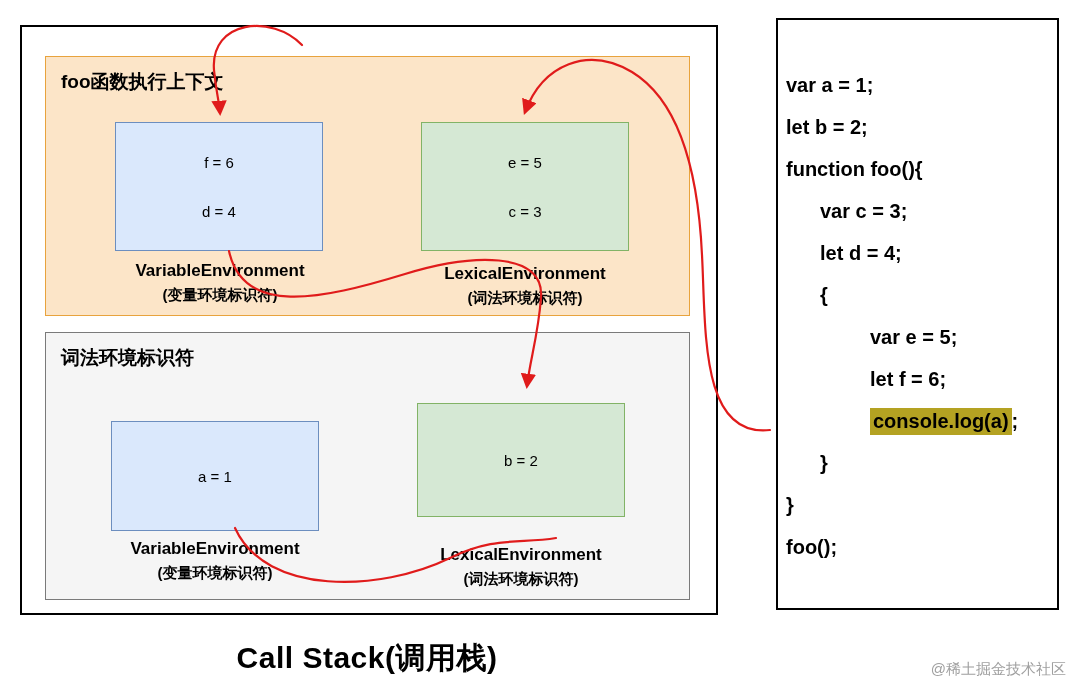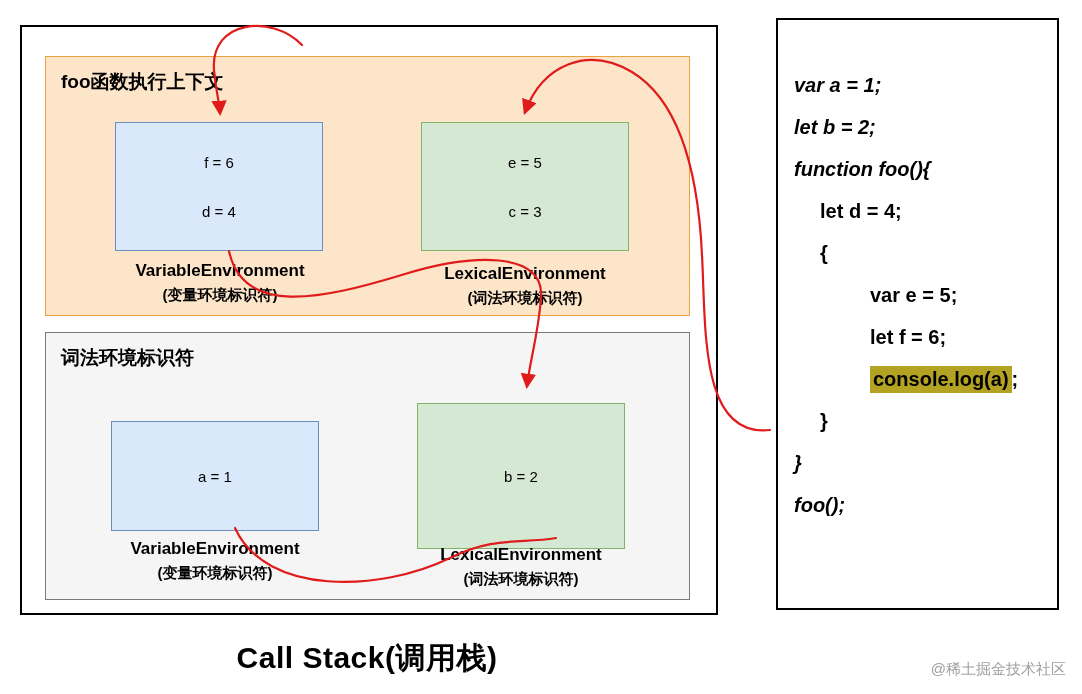--- a/index.html
+++ b/index.html
@@ -14,35 +14,35 @@
   .foo-ctx{left:45px;top:56px;width:645px;height:260px;background:#fce5c8;border:1px solid #e8a33d;}
   .global-ctx{left:45px;top:332px;width:645px;height:268px;background:#f5f5f5;border:1px solid #7a7a7a;}
   .ctx-title{position:absolute;left:15px;top:12px;font-size:19px;font-weight:bold;}
   
   .env-box{position:absolute;box-sizing:border-box;display:flex;flex-direction:column;justify-content:center;align-items:center;gap:32px;font-size:15px;}
   .env-blue{background:#dae8fc;border:1px solid #6c8ebf;}
   .env-green{background:#d5e8d4;border:1px solid #82b366;}
   .foo-var{left:69px;top:65px;width:208px;height:129px;}
   .foo-lex{left:375px;top:65px;width:208px;height:129px;}
   .glob-var{left:65px;top:88px;width:208px;height:110px;}
-  .glob-lex{left:371px;top:70px;width:208px;height:146px;}
+  .glob-lex{left:371px;top:70px;width:208px;height:114px;}
   
   .env-label{position:absolute;width:248px;text-align:center;font-weight:bold;line-height:1.45;}
   .env-label .l1{font-size:17px;text-align:center;}
   .env-label .l2{font-size:15px;}
   .foo-var-label{left:50px;top:202px;}
   .foo-lex-label{left:355px;top:205px;}
   .glob-var-label{left:45px;top:204px;}
   .glob-lex-label{left:351px;top:210px;}
   
   .caption{position:absolute;left:20px;top:638px;width:694px;text-align:center;font-size:30px;font-weight:bold;letter-spacing:0.5px;}
   
   .code-box{position:absolute;left:776px;top:18px;width:283px;height:592px;border:2px solid #000;box-sizing:border-box;background:#fff;padding-top:44px;}
   .code-line{height:42px;display:flex;align-items:center;font-size:20px;font-weight:bold;white-space:pre;}
-  .ind0{padding-left:16px;font-style:italic;}
+  .ind0{padding-left:8px;}
   .ind1{padding-left:42px;}
   .ind2{padding-left:92px;}
   .hl{background:#b4a222;padding:2px 3px;}
   
   .arrows{position:absolute;left:0;top:0;width:1082px;height:694px;pointer-events:none;z-index:10;}
   
   .watermark{position:absolute;right:16px;top:660px;font-size:15px;color:#a0a0a0;}
 </style>
 </head>
 <body>
@@ -96,20 +96,21 @@
       <div class="l2">(词法环境标识符)</div>
     </div>
   </div>
 
   <div class="caption">Call Stack(调用栈)</div>
 
   <div class="code-box">
     <div class="code-line ind0">var a = 1;</div>
     <div class="code-line ind0">let b = 2;</div>
     <div class="code-line ind0">function foo(){</div>
+    <div class="code-line ind1">var c = 3;</div>
     <div class="code-line ind1">let d = 4;</div>
     <div class="code-line ind1">{</div>
     <div class="code-line ind2">var e = 5;</div>
     <div class="code-line ind2">let f = 6;</div>
     <div class="code-line ind2"><span class="hl">console.log(a)</span><span>;</span></div>
     <div class="code-line ind1">}</div>
     <div class="code-line ind0">}</div>
     <div class="code-line ind0">foo();</div>
   </div>
 

